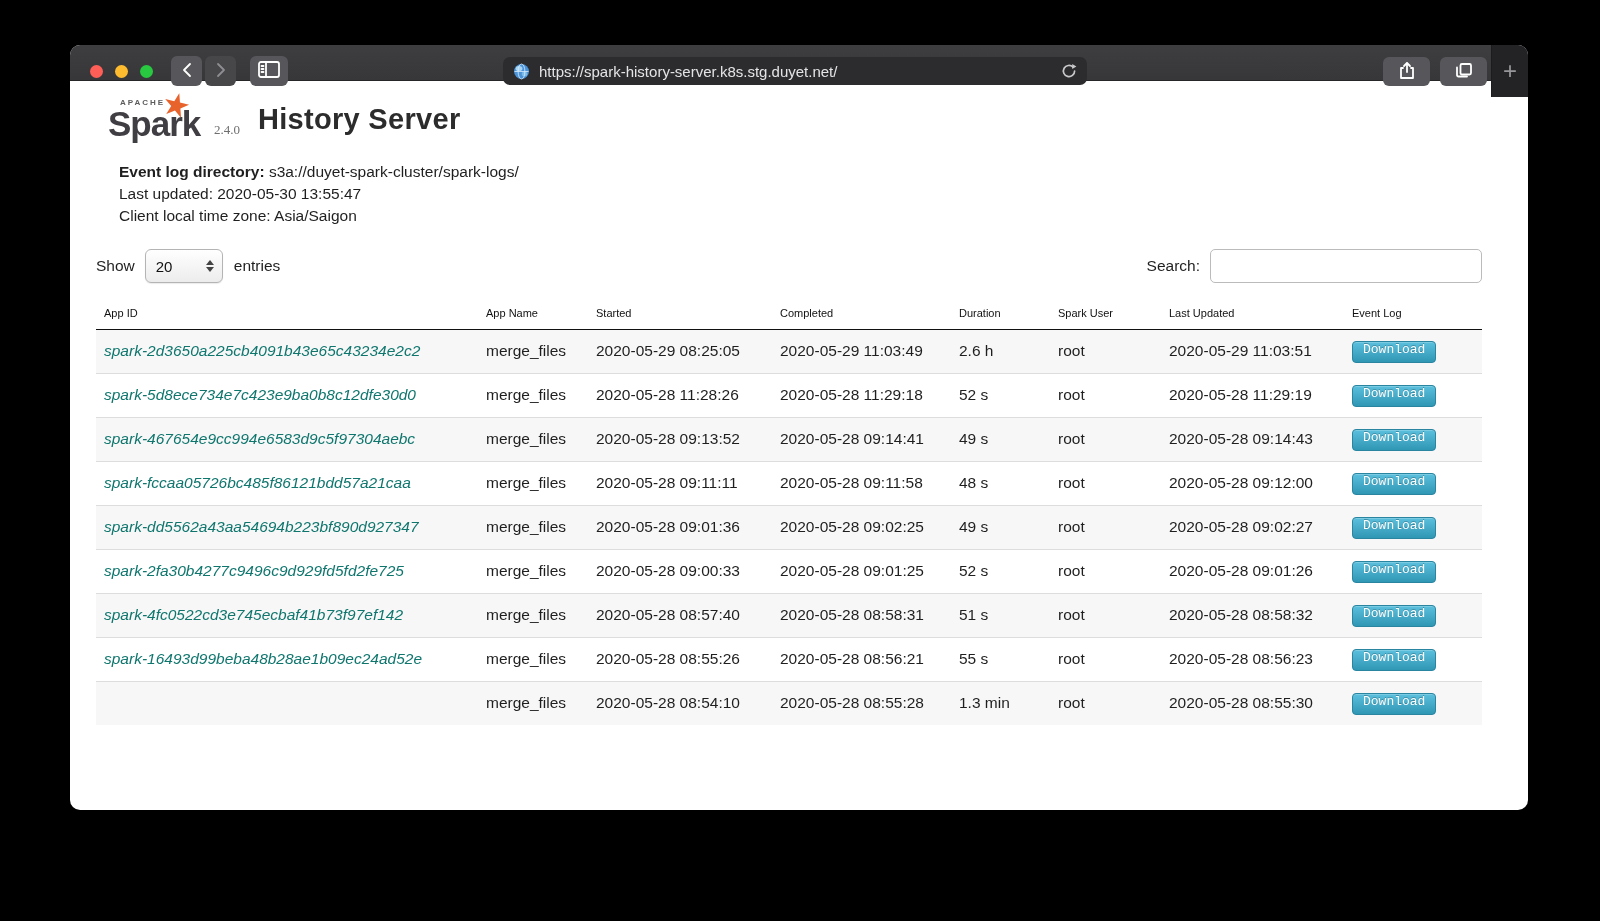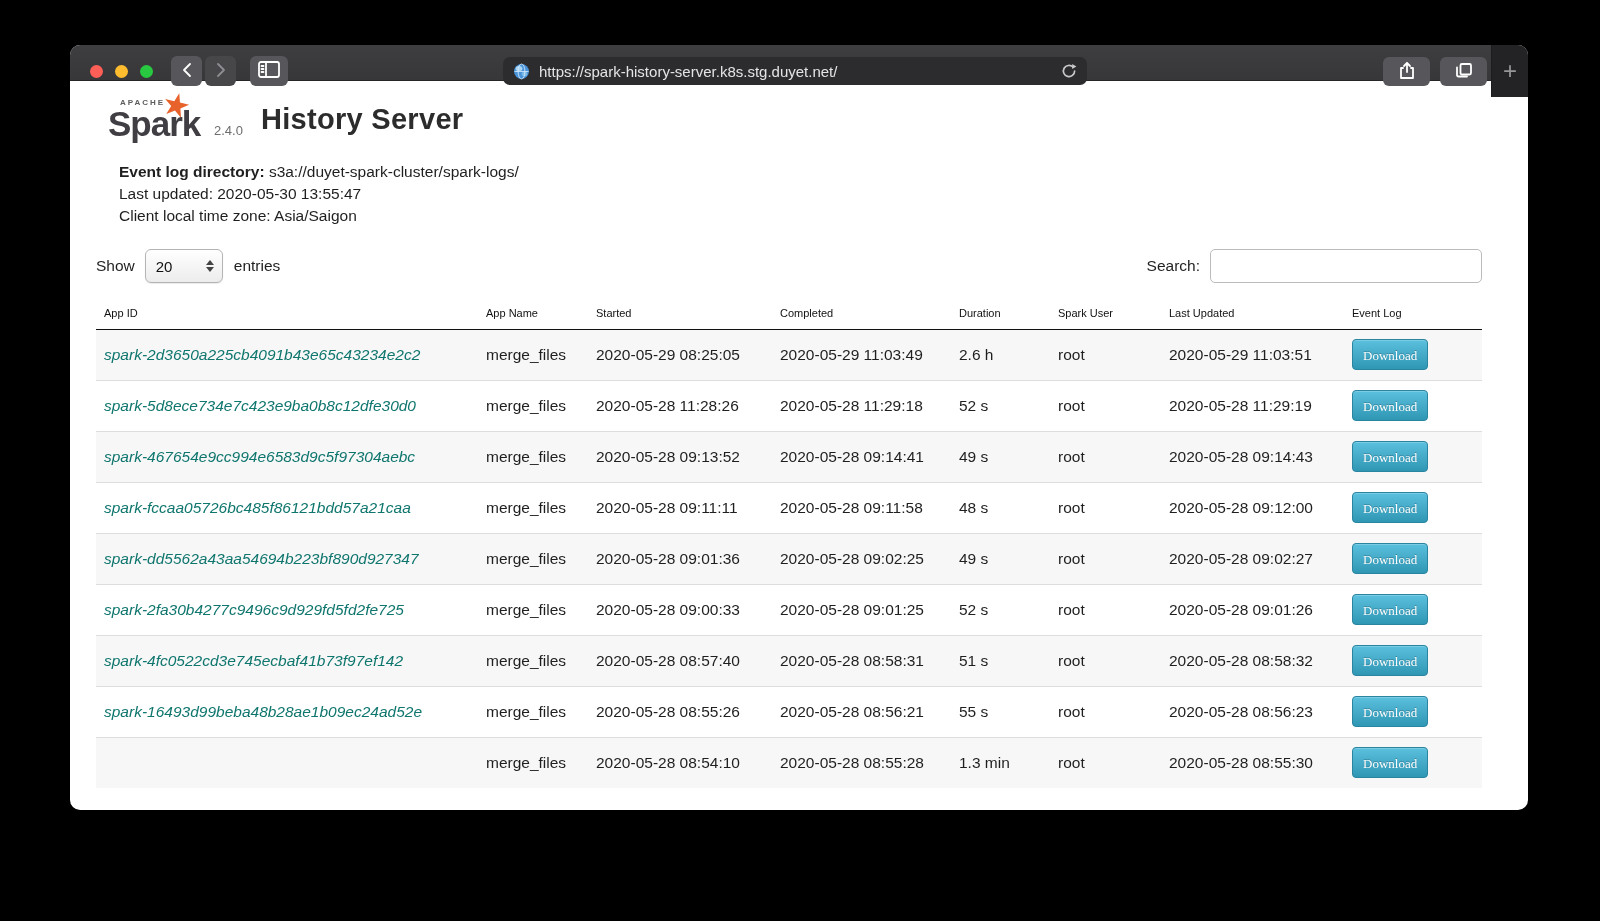--- a/index.html
+++ b/index.html
@@ -36,21 +36,21 @@
   .content { height: 713px; background: #fff; overflow: hidden; }
 
   .header-row { display: flex; align-items: center; padding: 14px 0 0 26px; height: 62px; }
   .spark-logo { position: relative; width: 112px; height: 50px; flex: none; }
   .apache-text { position: absolute; top: 4px; left: 24px; font-size: 8px;
     font-weight: bold; letter-spacing: 2px; color: #5c5c5c; }
   .spark-text { position: absolute; top: 10px; left: 12px; font-size: 35px; font-weight: bold;
     color: #403e43; letter-spacing: -1px; }
   .spark-star { position: absolute; top: -8px; left: 66px; color: #e8622c; font-size: 32px;
     transform: rotate(14deg); }
-  .version { font-size: 13px; color: #6e6e6e; margin: 22px 0 0 6px; flex: none; }
+  .version { font-size: 13px; color: #6e6e6e; margin: 22px 0 0 6px; flex: none; font-family: Liberation Serif, serif; }
   .page-title { font-size: 29px; font-weight: 700; color: #2c2c2c; margin-left: 18px;
     letter-spacing: 0.3px; }
 
   .info p { margin-left: 49px; font-size: 15.5px; color: #1f1f1f; }
   .info .line1 { margin-top: 20px; }
   .info .line2, .info .line3 { margin-top: 4px; }
   .info b { font-weight: 700; }
 
   .controls { display: flex; align-items: center; margin: 23px 46px 0 26px; height: 36px; }
   .show-label, .entries-label, .search-label { font-size: 15.5px; color: #1f1f1f; }
@@ -72,21 +72,21 @@
 
   table.history { margin: 16px 46px 0 26px; width: 1386px; border-collapse: collapse;
     table-layout: fixed; }
   .history th { text-align: left; font-size: 11px; font-weight: 400; color: #111;
     padding: 7px 8px 10px; border-bottom: 1px solid #111; cursor: pointer; }
   .history td { font-size: 15.5px; color: #1f1f1f; padding: 9px 8px 10px;
     border-top: 1px solid #ddd; white-space: nowrap; overflow: hidden; }
   .history tbody tr:first-child td { border-top: none; }
   .history tbody tr:nth-child(odd) td { background: #f7f7f7; }
   .app-link { color: #0f766e; text-decoration: none; cursor: pointer; font-style: italic; }
-  .btn-download { font-family: Liberation Serif, serif; font-size: 13px; color: #fff; padding: 8px 10px 5px;
+  .btn-download { font-family: Liberation Mono, monospace; font-size: 13px; color: #fff; padding: 0 10px 5px;
     background: linear-gradient(#5bc0de, #2f96b4); border: 1px solid #2a85a0;
     border-radius: 4px; text-shadow: 0 -1px 0 rgba(0,0,0,0.25); cursor: pointer;
     box-shadow: inset 0 1px 0 rgba(255,255,255,0.2); }
 
   
   .icon-stroke { stroke: #ffffff; fill: none; stroke-width: 1.8; stroke-linecap: round;
     stroke-linejoin: round; }
   .icon-dim { stroke: #8e8e92; }
 </style>
 </head>

